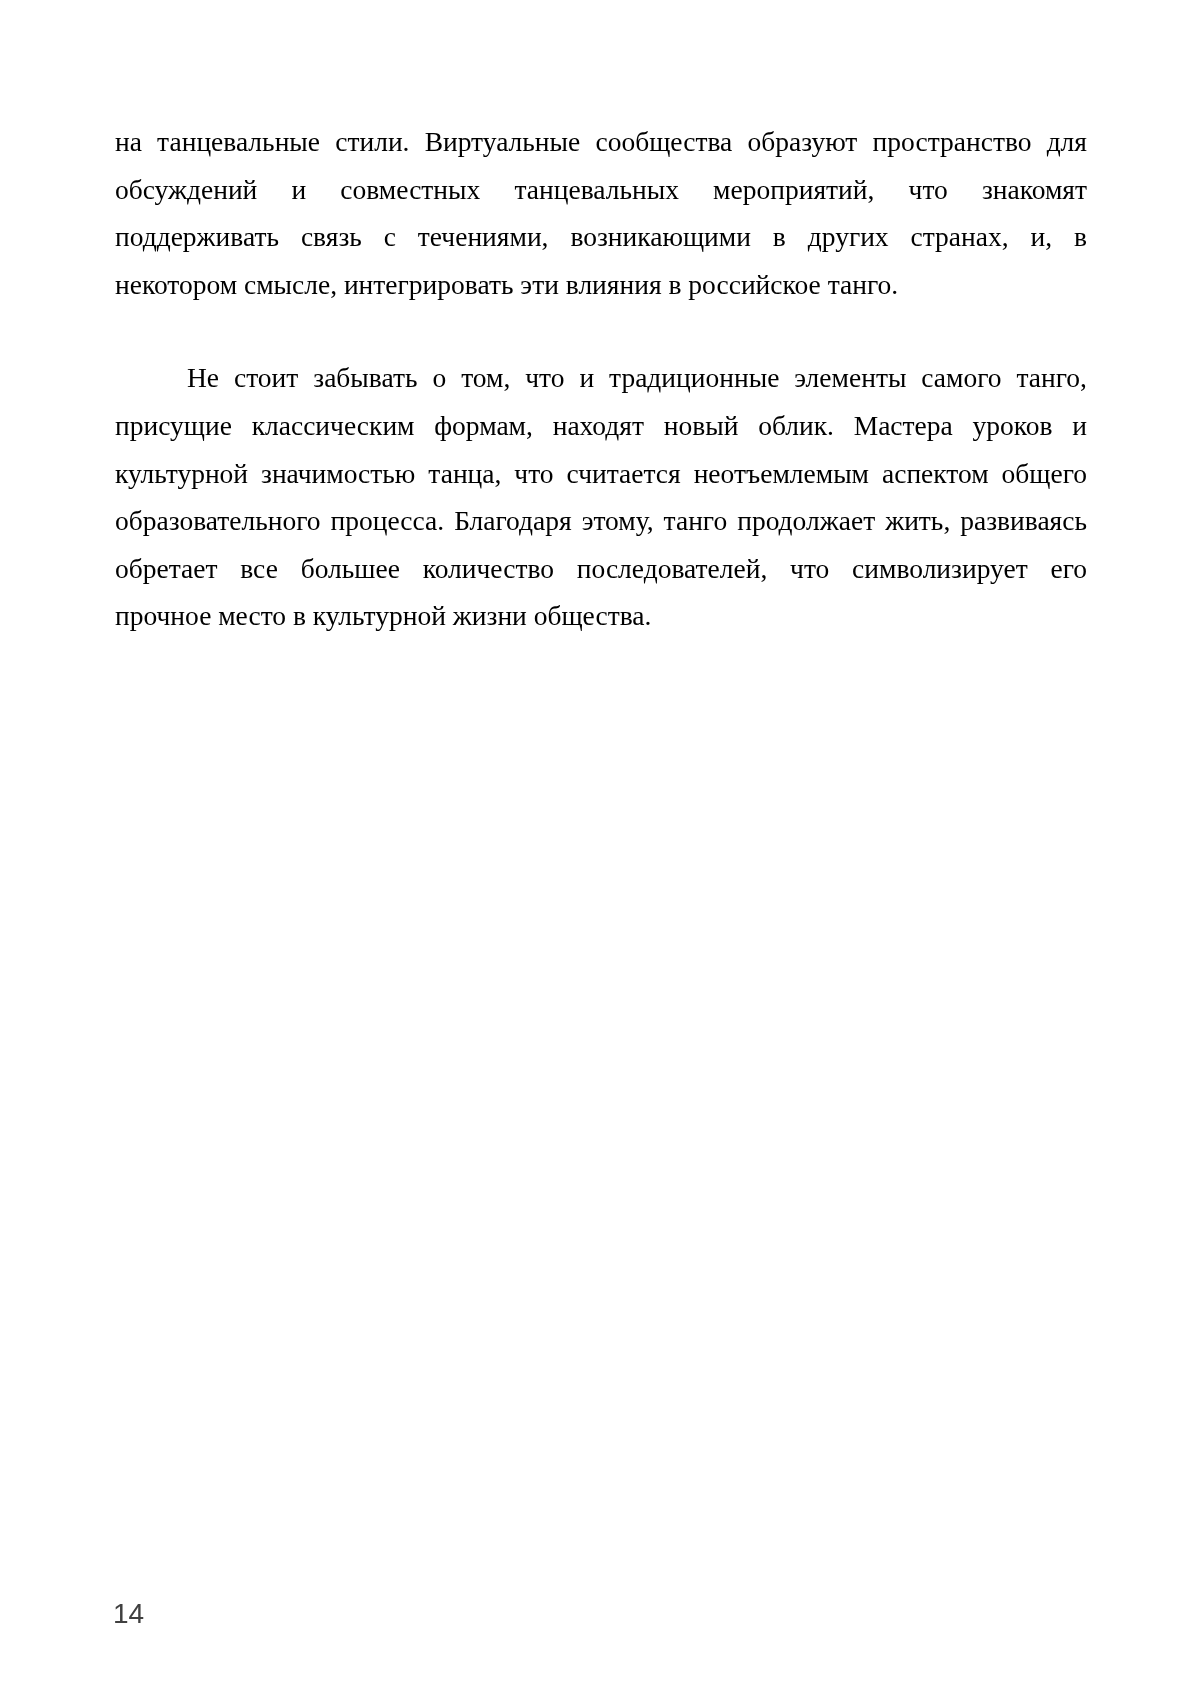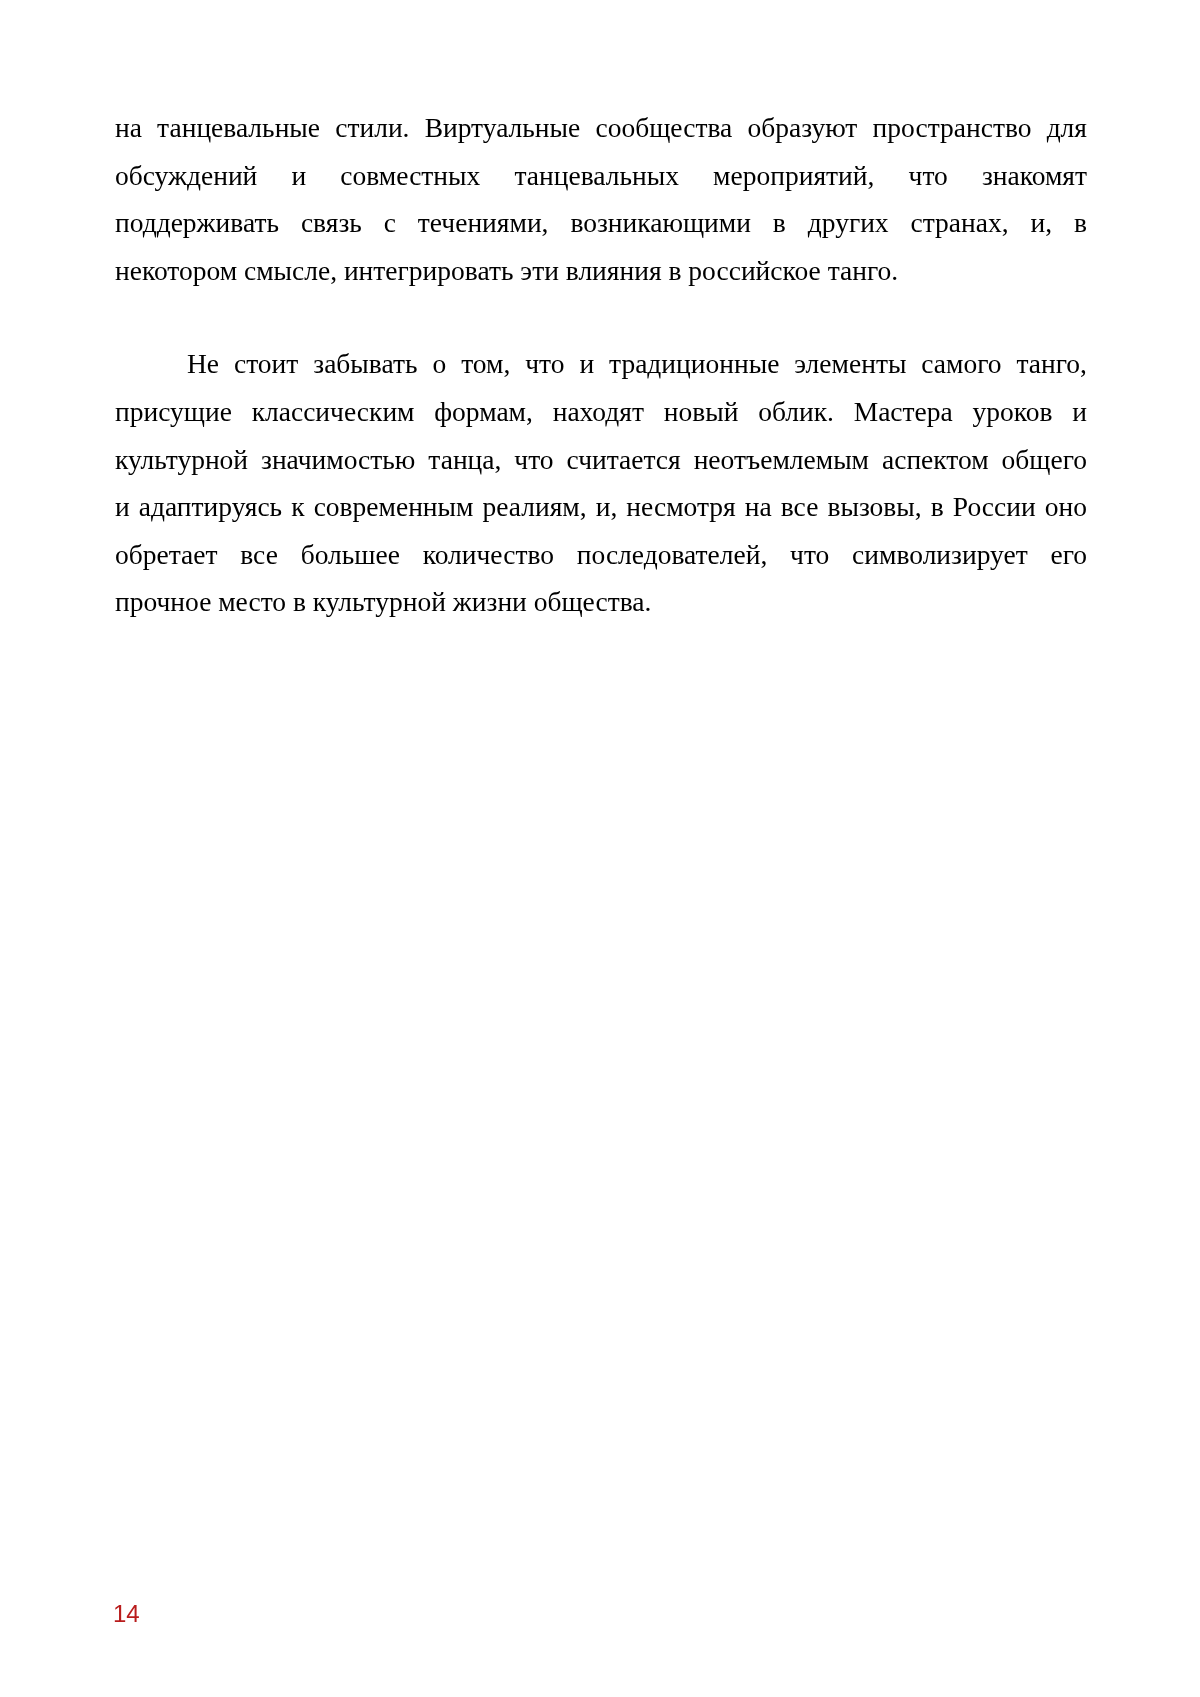--- a/index.html
+++ b/index.html
@@ -11,21 +11,21 @@
     position: relative;
     width: 1200px;
     height: 1697px;
     background: #ffffff;
     color: #000000;
     overflow: hidden;
   }
   .text-block {
     position: absolute;
     left: 115px;
-    top: 104px;
+    top: 118px;
     width: 972px;
     font-family: "Liberation Serif", "DejaVu Serif", serif;
     font-size: 27.5px;
     line-height: 47.6px;
     color: #000000;
   }
   .line {
     text-align: justify;
     
     text-align-last: justify;
@@ -36,35 +36,35 @@
   }
   .line.indent-first {
     text-indent: 72px;
     margin-top: 46px;
   }
   .page-number {
     position: absolute;
     left: 113px;
     top: 1598px;
     font-family: "Liberation Sans", "DejaVu Sans", sans-serif;
-    font-size: 24px;
+    font-size: 28px;
     line-height: 32px;
-    color: #b91c1c;
+    color: #404040;
   }
 </style>
 </head>
 <body>
 
 <div class="page">
   <div class="text-block">
       <div class="line">на танцевальные стили. Виртуальные сообщества образуют пространство для</div>
       <div class="line">обсуждений и совместных танцевальных мероприятий, что знакомят</div>
       <div class="line">поддерживать связь с течениями, возникающими в других странах, и, в</div>
       <div class="line para-end">некотором смысле, интегрировать эти влияния в российское танго.</div>
       <div class="line indent-first">Не стоит забывать о том, что и традиционные элементы самого танго,</div>
       <div class="line">присущие классическим формам, находят новый облик. Мастера уроков и</div>
       <div class="line">культурной значимостью танца, что считается неотъемлемым аспектом общего</div>
-      <div class="line">и адаптируясь к современным реалиям, и, несмотря на все вызовы, в России оно</div>
+      <div class="line">образовательного процесса. Благодаря этому, танго продолжает жить, развиваясь</div>
       <div class="line">обретает все большее количество последователей, что символизирует его</div>
       <div class="line para-end">прочное место в культурной жизни общества.</div>
     </div>
   <div class="page-number">14</div>
 </div>
 
 </body></html>

